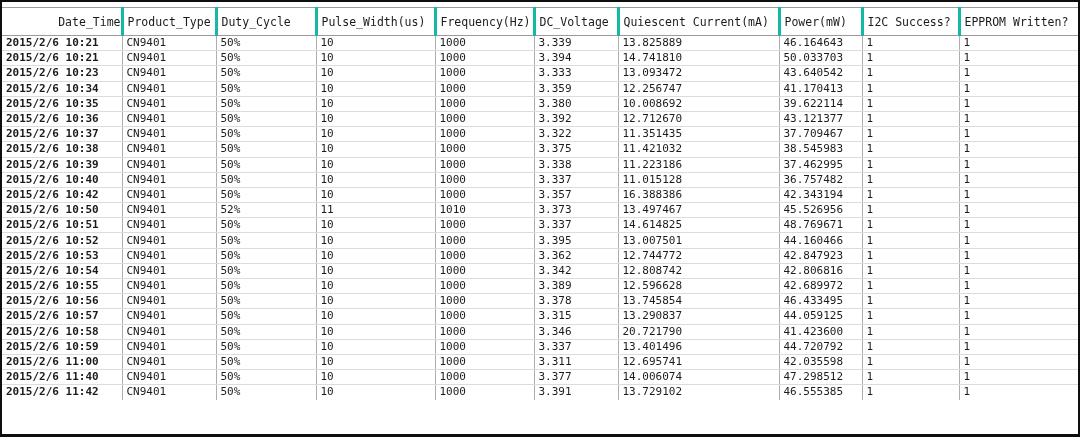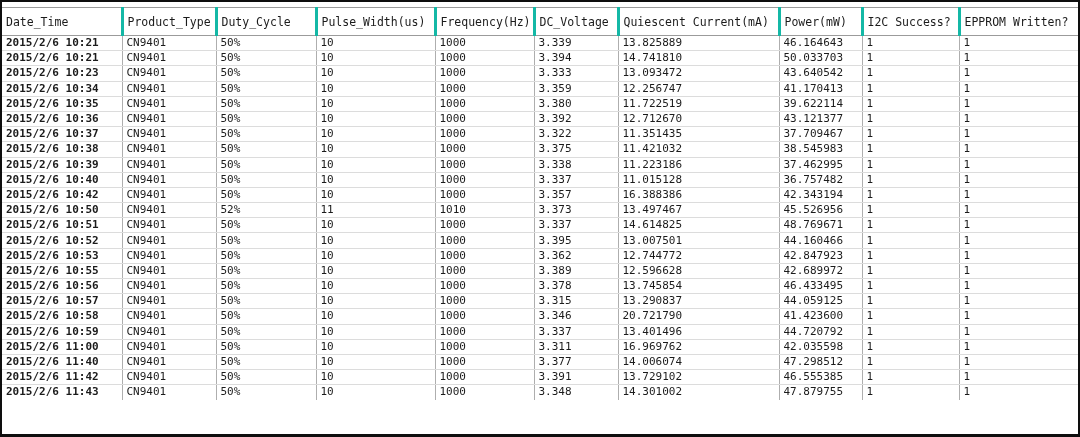--- a/index.html
+++ b/index.html
@@ -13,21 +13,21 @@
     padding-top:5px;background:#ffffff;
   }
   table{border-collapse:collapse;table-layout:fixed;width:1076px;}
   th{
     font-weight:normal;text-align:left;font-size:11.5px;color:#1b1b1b;
     height:27px;padding:0 0 0 4px;
     border-top:1px solid #9b9b9b;border-bottom:1px solid #9b9b9b;
     border-left:3px solid #14b8a6;
     white-space:nowrap;overflow:hidden;
   }
-  th:first-child{border-left:none;}
+  th:first-child{border-left:none;text-align:right;}
   td{
     font-size:11px;color:#1b1b1b;height:14.2px;line-height:14px;
     padding:0 0 0 4px;
     border-left:1px solid #aeaeae;border-bottom:1px solid #dcdcdc;
     white-space:nowrap;overflow:hidden;
   }
   td:first-child{border-left:none;font-weight:bold;}
   tr:last-child td{border-bottom:none;}
 </style>
 </head>
@@ -110,21 +110,21 @@
           <td>1</td>
           <td>1</td>
         </tr>
         <tr>
           <td>2015/2/6 10:35</td>
           <td>CN9401</td>
           <td>50%</td>
           <td>10</td>
           <td>1000</td>
           <td>3.380</td>
-          <td>11.722519</td>
+          <td>10.008692</td>
           <td>39.622114</td>
           <td>1</td>
           <td>1</td>
         </tr>
         <tr>
           <td>2015/2/6 10:36</td>
           <td>CN9401</td>
           <td>50%</td>
           <td>10</td>
           <td>1000</td>
@@ -236,20 +236,32 @@
           <td>50%</td>
           <td>10</td>
           <td>1000</td>
           <td>3.362</td>
           <td>12.744772</td>
           <td>42.847923</td>
           <td>1</td>
           <td>1</td>
         </tr>
         <tr>
+          <td>2015/2/6 10:54</td>
+          <td>CN9401</td>
+          <td>50%</td>
+          <td>10</td>
+          <td>1000</td>
+          <td>3.342</td>
+          <td>12.808742</td>
+          <td>42.806816</td>
+          <td>1</td>
+          <td>1</td>
+        </tr>
+        <tr>
           <td>2015/2/6 10:55</td>
           <td>CN9401</td>
           <td>50%</td>
           <td>10</td>
           <td>1000</td>
           <td>3.389</td>
           <td>12.596628</td>
           <td>42.689972</td>
           <td>1</td>
           <td>1</td>
@@ -302,21 +314,21 @@
           <td>1</td>
           <td>1</td>
         </tr>
         <tr>
           <td>2015/2/6 11:00</td>
           <td>CN9401</td>
           <td>50%</td>
           <td>10</td>
           <td>1000</td>
           <td>3.311</td>
-          <td>16.969762</td>
+          <td>12.695741</td>
           <td>42.035598</td>
           <td>1</td>
           <td>1</td>
         </tr>
         <tr>
           <td>2015/2/6 11:40</td>
           <td>CN9401</td>
           <td>50%</td>
           <td>10</td>
           <td>1000</td>
@@ -328,30 +340,18 @@
         </tr>
         <tr>
           <td>2015/2/6 11:42</td>
           <td>CN9401</td>
           <td>50%</td>
           <td>10</td>
           <td>1000</td>
           <td>3.391</td>
           <td>13.729102</td>
           <td>46.555385</td>
-          <td>1</td>
-          <td>1</td>
-        </tr>
-        <tr>
-          <td>2015/2/6 11:43</td>
-          <td>CN9401</td>
-          <td>50%</td>
-          <td>10</td>
-          <td>1000</td>
-          <td>3.348</td>
-          <td>14.301002</td>
-          <td>47.879755</td>
           <td>1</td>
           <td>1</td>
         </tr>
       </tbody>
   </table>
 </div>
 
 </body></html>

